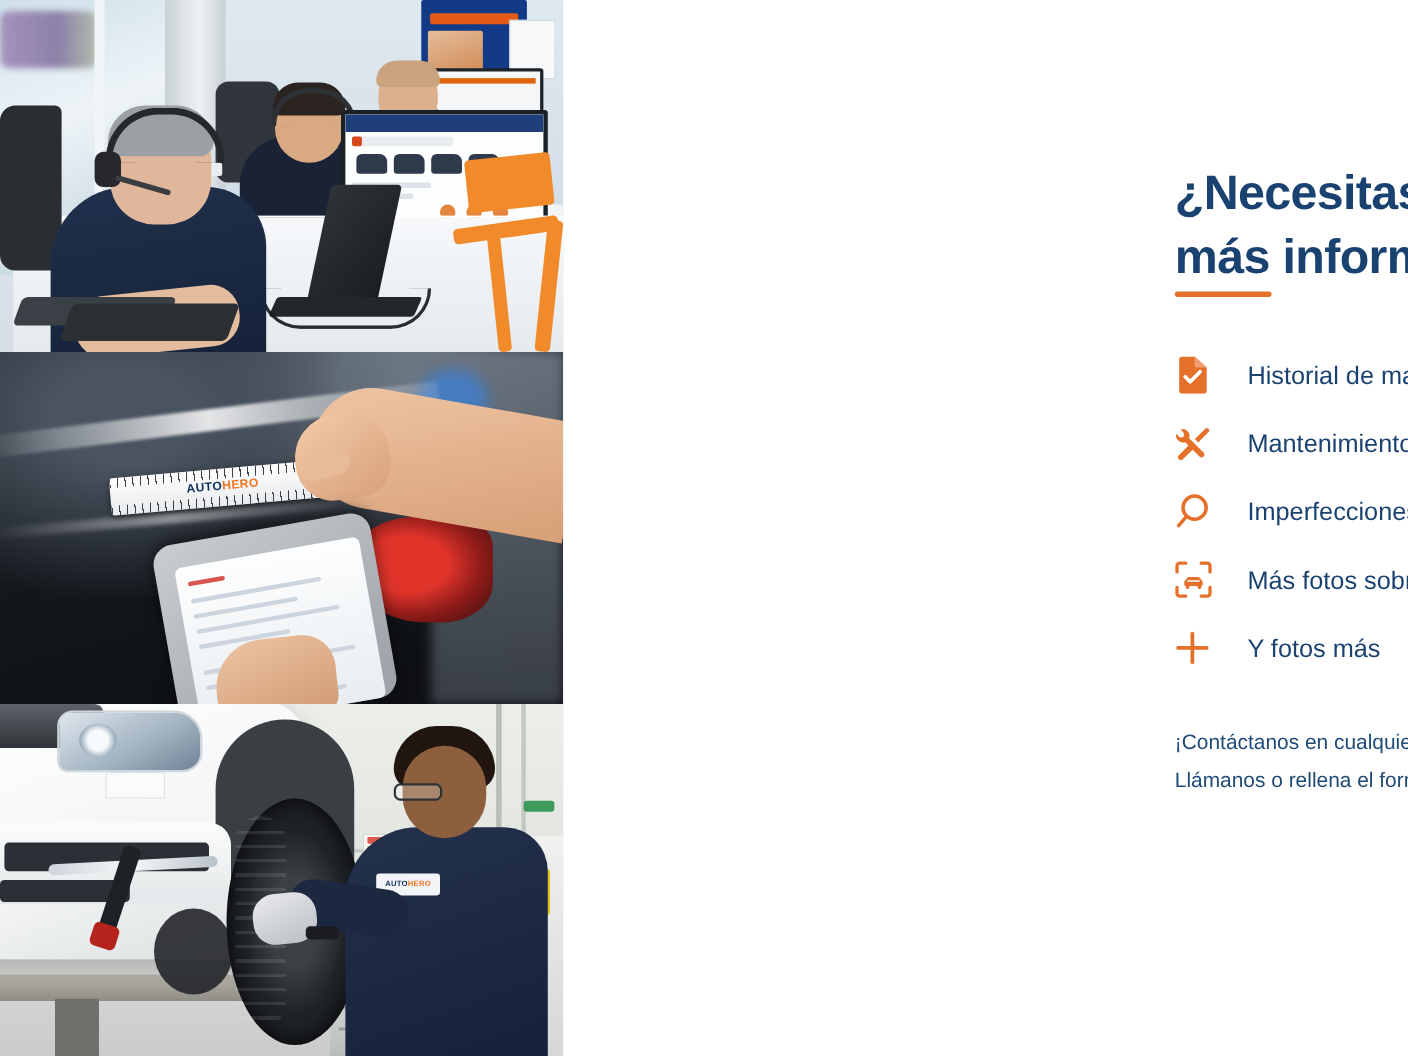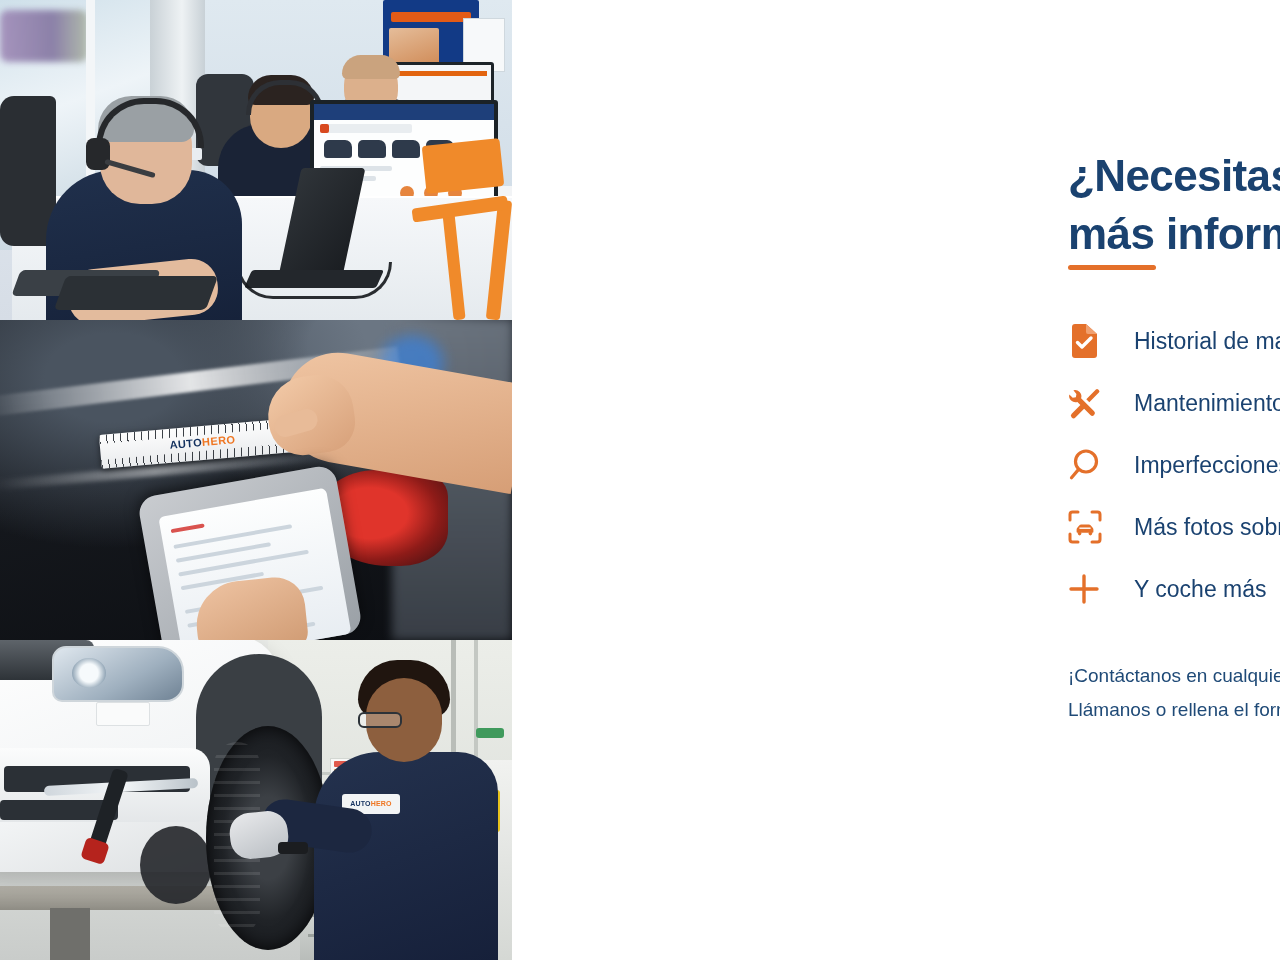--- a/index.html
+++ b/index.html
@@ -404,21 +404,21 @@
         </span>
         <span class="feat-label">Más fotos sobre el coche</span>
       </div>
 
       <div class="feature">
         <span class="feat-ico">
           <svg width="32" height="32" viewBox="0 0 32 32">
             <path d="M16 3v26M3 16h26" stroke="#e4702a" stroke-width="3.4" stroke-linecap="round"></path>
           </svg>
         </span>
-        <span class="feat-label">Y coche más</span>
+        <span class="feat-label">Y fotos más</span>
       </div>
 
     </div>
 
     <p class="contact">¡Contáctanos en cualquier momento para más información!
 Llámanos o rellena el formulario de contacto.</p>
 
   </div>
 </div>
 

